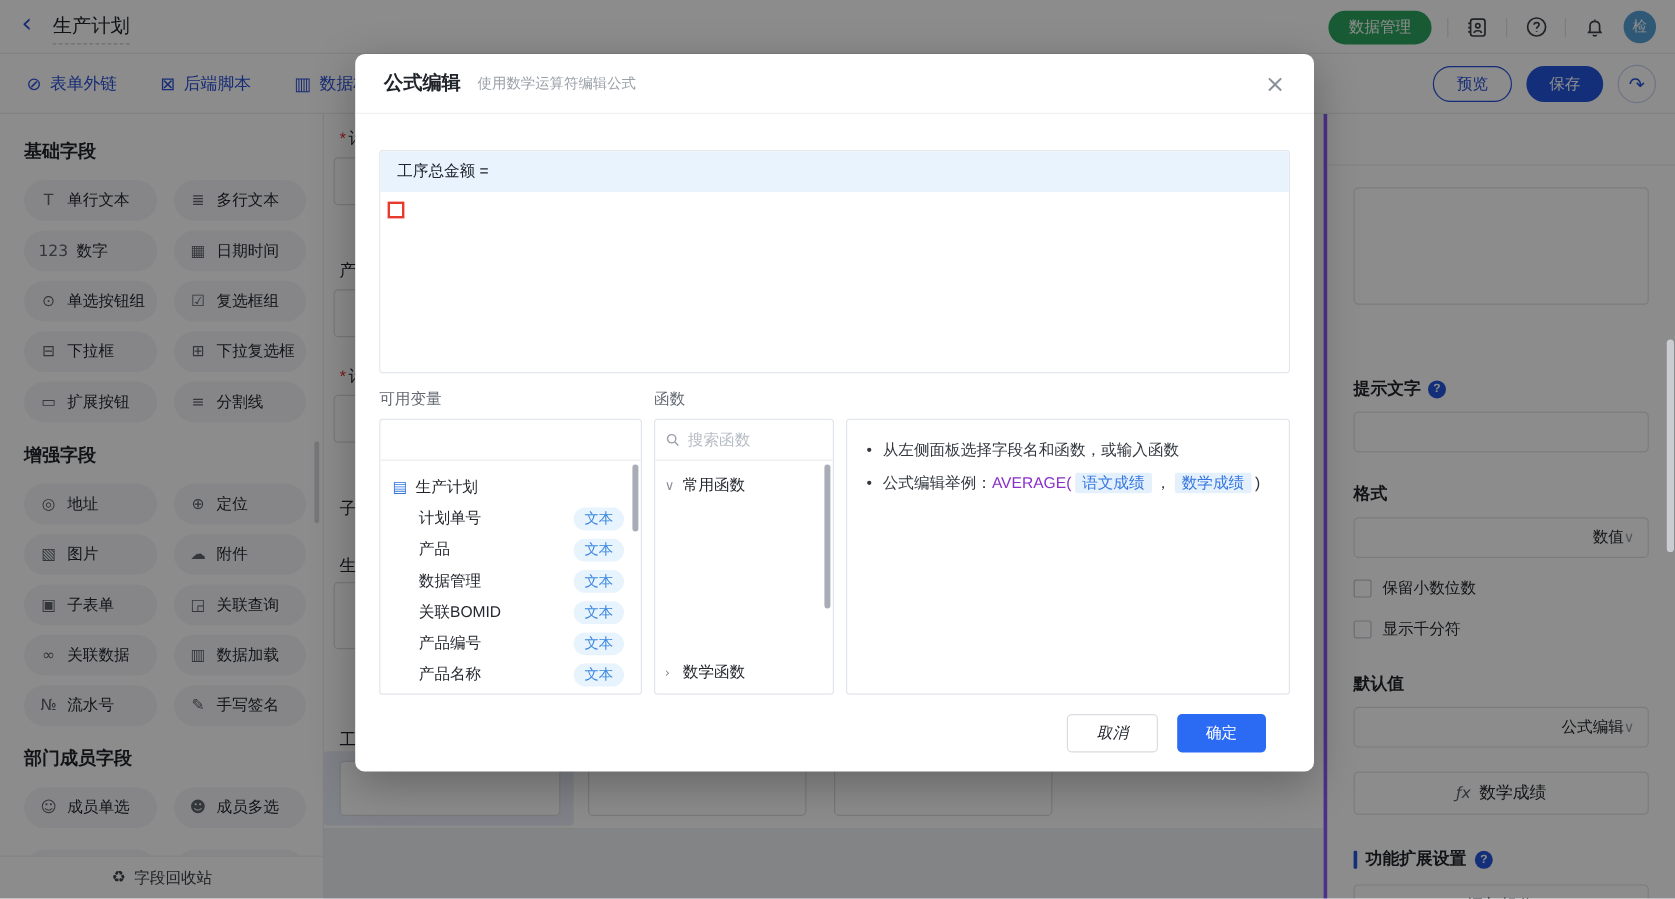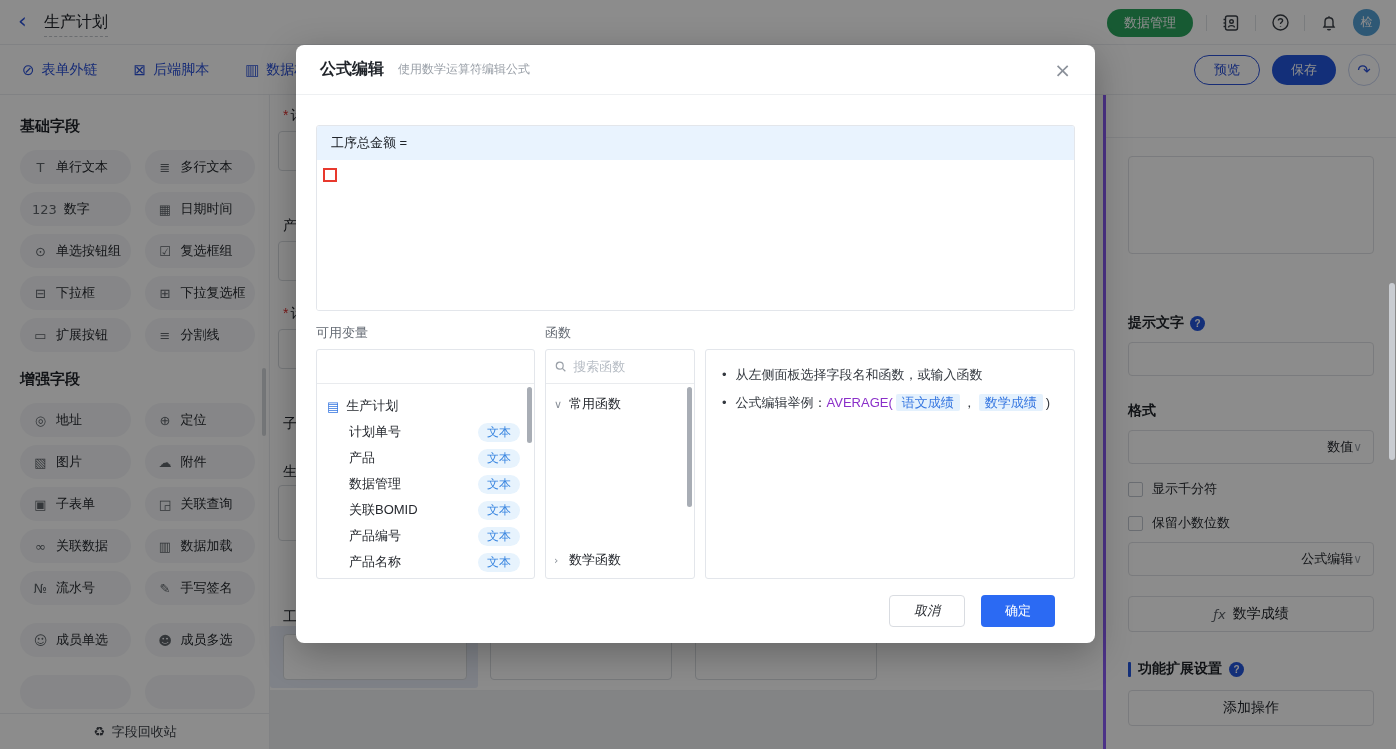--- a/index.html
+++ b/index.html
@@ -279,20 +279,21 @@
                 <span class="pill-icon glyph">№</span>
                 <span class="pill-label">流水号</span>
               </div>
             <div class="pill">
                 <span class="pill-icon glyph">✎</span>
                 <span class="pill-label">手写签名</span>
               </div>
           </div>
         </section>
         <section class="lsec">
+          <h3 class="lsec-title">部门成员字段</h3>
           <div class="pill-grid">
 
           <div class="pill">
                 <span class="pill-icon glyph">☺</span>
                 <span class="pill-label">成员单选</span>
               </div>
             <div class="pill">
                 <span class="pill-icon glyph">☻</span>
                 <span class="pill-label">成员多选</span>
               </div>
@@ -366,28 +367,31 @@
       </div>
     <div class="rselect">
       <span>数值</span>
       <span class="chev glyph">∨</span>
     </div>
 
     <div>
 
     <label class="cbrow">
           <span class="cbox"></span>
-          <span>显示千分符</span>
+          <span>保留小数位数</span>
         </label>
         <label class="cbrow">
           <span class="cbox"></span>
-          <span>保留小数位数</span>
+          <span>显示千分符</span>
         </label>
       </div>
 
+    <div class="rlabel mt28">
+        <span>默认值</span>
+      </div>
     <div class="rselect">
       <span>公式编辑</span>
       <span class="chev glyph">∨</span>
     </div>
     <button class="rbtn">
       <span class="fx glyph">ƒx</span>
       <span>数学成绩</span>
     </button>
 
     <div class="ext-label">

